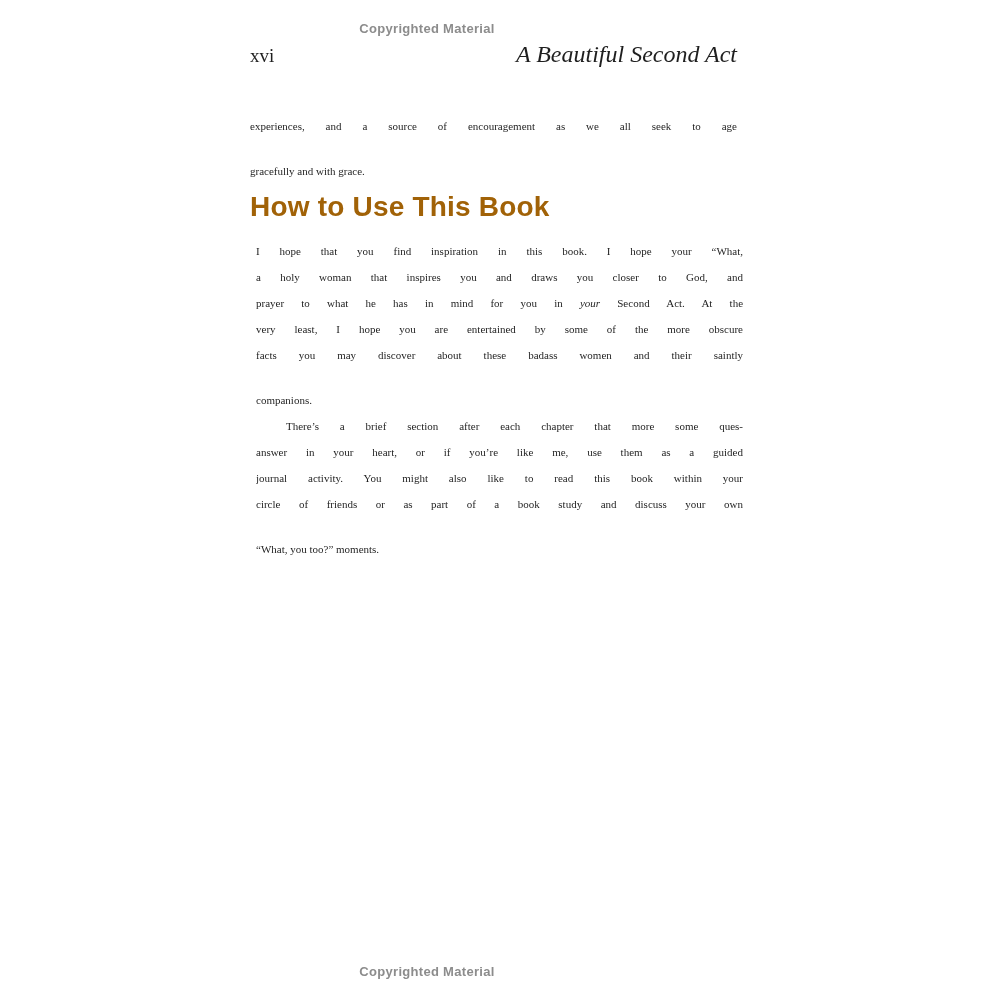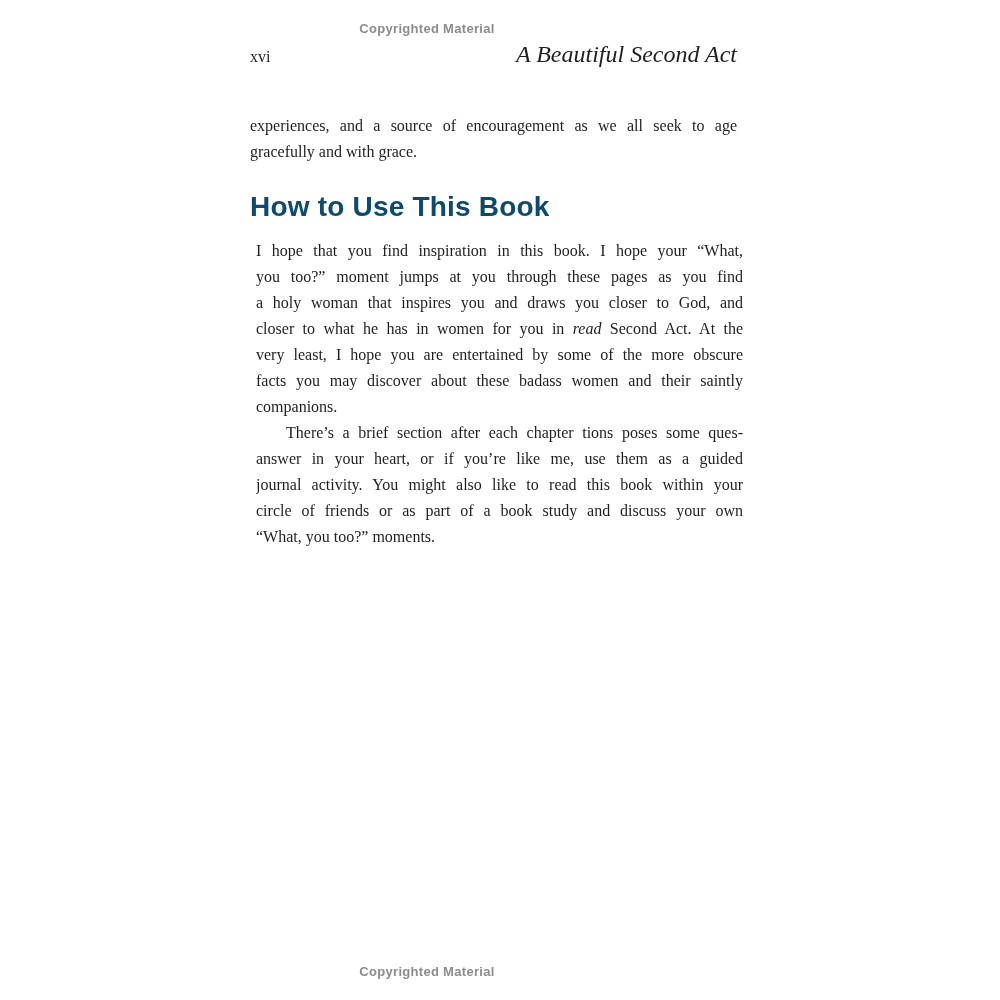--- a/index.html
+++ b/index.html
@@ -31,21 +31,21 @@
   .running-head {
     position: absolute;
     left: 250px;
     top: 41px;
     width: 487px;
     display: flex;
     justify-content: space-between;
     align-items: baseline;
   }
   .folio {
-    font-size: 16px;
+    font-size: 19px;
     color: #1f1f1f;
   }
   .running-title {
     font-style: italic;
     font-size: 24px;
     color: #1f1f1f;
   }
 
   .intro-block {
     position: absolute;
@@ -55,44 +55,45 @@
   }
   .section-heading {
     position: absolute;
     left: 250px;
     top: 189px;
     width: 487px;
     font-family: "Liberation Sans", "DejaVu Sans", sans-serif;
     font-weight: 600;
     font-size: 28px;
     line-height: 36px;
-    color: #0c4a6e;
+    color: #a16207;
     letter-spacing: 0.2px;
   }
   .body-block {
     position: absolute;
     left: 256px;
     top: 238px;
     width: 487px;
   }
 
   .bl {
     height: 26px;
     line-height: 26px;
-    font-size: 16px;
+    font-size: 11px;
     color: #1f1f1f;
     text-align: justify;
     text-align-last: justify;
     text-justify: inter-word;
     overflow: hidden;
     white-space: nowrap;
   }
   .bl.last {
     text-align-last: left;
     text-align: left;
+    margin-top: 19px;
   }
   .bl.indent { padding-left: 30px; }
   .it { font-style: italic; }
 </style>
 </head>
 <body>
 
 <div class="page">
 
   <div class="watermark top">Copyrighted Material</div>
@@ -105,28 +106,27 @@
   <div class="intro-block">
     <div class="bl">experiences, and a source of encouragement as we all seek to age</div>
     <div class="bl last">gracefully and with grace.</div>
   </div>
 
   <h2 class="section-heading">How to Use This Book</h2>
 
   <div class="body-block">
 
     <div class="bl">I hope that you find inspiration in this book. I hope your “What,</div>
-    <div class="bl">you too?” moment jumps at you through these pages as you find</div>
     <div class="bl">a holy woman that inspires you and draws you closer to God, and</div>
-    <div class="bl"><span>closer to what he has in women for you in</span> <span class="it">read</span> <span>Second Act. At the</span></div>
+    <div class="bl"><span>prayer to what he has in mind for you in</span> <span class="it">your</span> <span>Second Act. At the</span></div>
     <div class="bl">very least, I hope you are entertained by some of the more obscure</div>
     <div class="bl">facts you may discover about these badass women and their saintly</div>
     <div class="bl last">companions.</div>
 
-    <div class="bl indent">There’s a brief section after each chapter tions poses some ques-</div>
+    <div class="bl indent">There’s a brief section after each chapter that more some ques-</div>
     <div class="bl">answer in your heart, or if you’re like me, use them as a guided</div>
     <div class="bl">journal activity. You might also like to read this book within your</div>
     <div class="bl">circle of friends or as part of a book study and discuss your own</div>
     <div class="bl last">“What, you too?” moments.</div>
   </div>
 
   <div class="watermark bottom">Copyrighted Material</div>
 
 </div>
 

